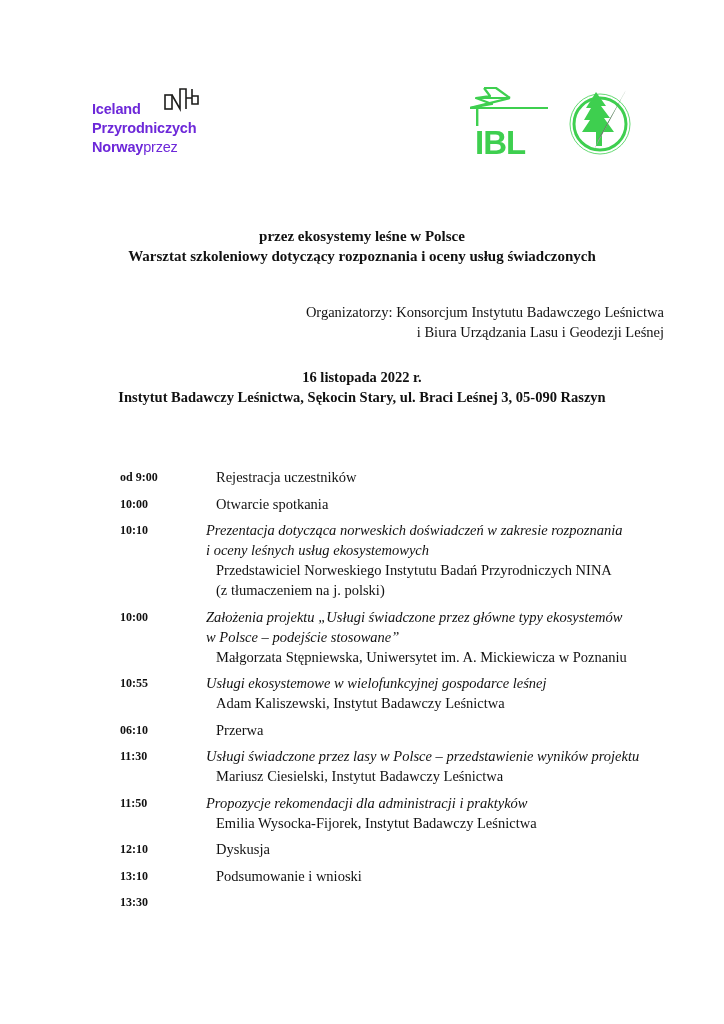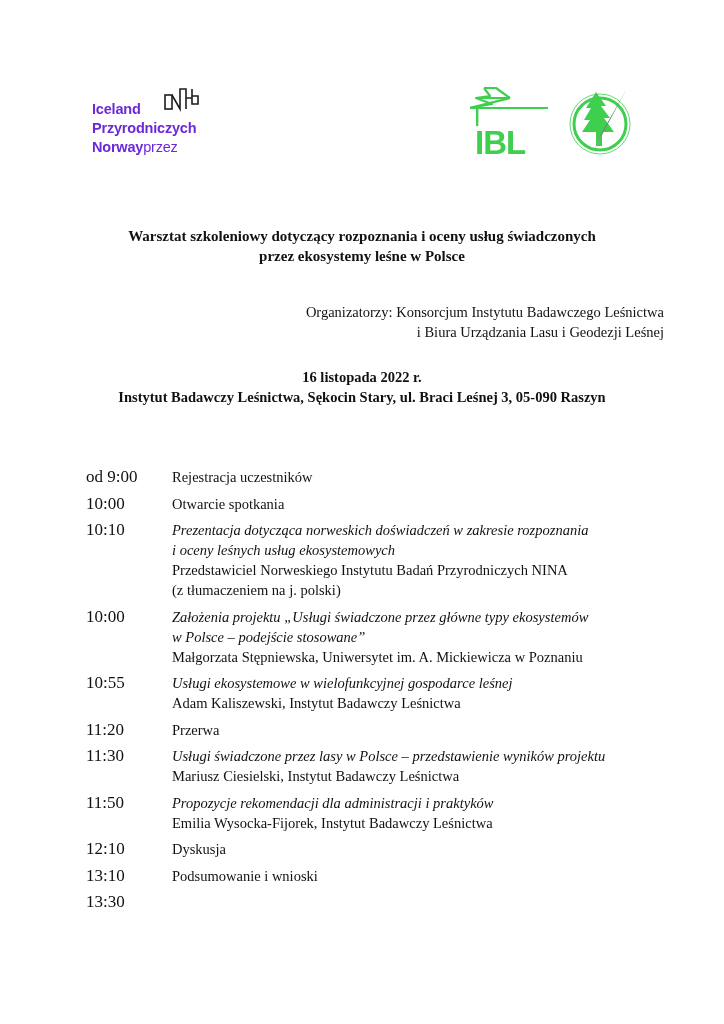--- a/index.html
+++ b/index.html
@@ -31,24 +31,24 @@
     left: 60px; width: 604px; top: 302px; text-align: right;
     font-size: 14.5px; line-height: 20px;
   }
   .event-info {
     left: 40px; width: 644px; top: 367px; text-align: center;
     font-weight: bold; font-size: 14.5px; line-height: 20px;
   }
 
   .schedule { left: 86px; top: 467px; width: 580px; }
   .row { display: flex; margin-bottom: 6.5px; }
-  .time { width: 86px; flex: none; font-weight: normal; font-size: 17px; line-height: 20px; }
+  .time { width: 86px; flex: none; font-weight: bold; font-size: 12px; line-height: 20px; margin-left: 34px; }
   .content { flex: 1; font-size: 14.5px; line-height: 20px; }
   .content .it { font-style: italic; display: block; }
-  .content .pl { display: block; }
+  .content .pl { display: block; margin-left: 10px; }
 </style>
 </head>
 <body>
 
 <div class="abs eea-logo">
   <svg class="eea-mark" width="36" height="26" viewBox="0 0 36 26">
     <g fill="none" stroke="#1d1d1b" stroke-width="1.6">
       <rect x="1" y="9" width="7" height="14"></rect>
       <path d="M8 9 L16 23 L16 3 L22 3 L22 23 M22 12 L28 12 L28 3 L28 18 L34 18 L34 10 L28 10"></path>
     </g>
@@ -77,22 +77,22 @@
   <svg width="70" height="74" viewBox="0 0 70 74">
     <circle cx="34" cy="40" r="26" fill="none" stroke="#3ecf4f" stroke-width="3"></circle>
     <circle cx="34" cy="40" r="30" fill="none" stroke="#3ecf4f" stroke-width="0.8"></circle>
     <path d="M30 8 L40 22 L35 22 L44 34 L38 34 L48 48 L36 48 L36 62 L30 62 L30 48 L16 48 L24 36 L18 36 L25 24 L20 24 Z" fill="#3ecf4f"></path>
     <path d="M60 6 L28 66 L34 52 L58 10 Z" fill="#9a9a9a"></path>
     <path d="M60 6 L36 50 L32 56 Z" fill="#2e7d32"></path>
   </svg>
 </div>
 
 <div class="abs title">
+  <div>przez ekosystemy leśne w Polsce</div>
   <div>Warsztat szkoleniowy dotyczący rozpoznania i oceny usług świadczonych</div>
-  <div>przez ekosystemy leśne w Polsce</div>
 </div>
 
 <div class="abs organizers">
   <div>Organizatorzy: Konsorcjum Instytutu Badawczego Leśnictwa</div>
   <div>i Biura Urządzania Lasu i Geodezji Leśnej</div>
 </div>
 
 <div class="abs event-info">
   <div>16 listopada 2022 r.</div>
   <div>Instytut Badawczy Leśnictwa, Sękocin Stary, ul. Braci Leśnej 3, 05-090 Raszyn</div>
@@ -129,21 +129,21 @@
       </div>
     </div>
     <div class="row">
       <div class="time">10:55</div>
       <div class="content">
         <span class="it">Usługi ekosystemowe w wielofunkcyjnej gospodarce leśnej</span>
         <span class="pl">Adam Kaliszewski, Instytut Badawczy Leśnictwa</span>
       </div>
     </div>
     <div class="row">
-      <div class="time">11:20</div>
+      <div class="time">06:10</div>
       <div class="content">
         <span class="pl">Przerwa</span>
       </div>
     </div>
     <div class="row">
       <div class="time">11:30</div>
       <div class="content">
         <span class="it">Usługi świadczone przez lasy w Polsce – przedstawienie wyników projektu</span>
         <span class="pl">Mariusz Ciesielski, Instytut Badawczy Leśnictwa</span>
       </div>

